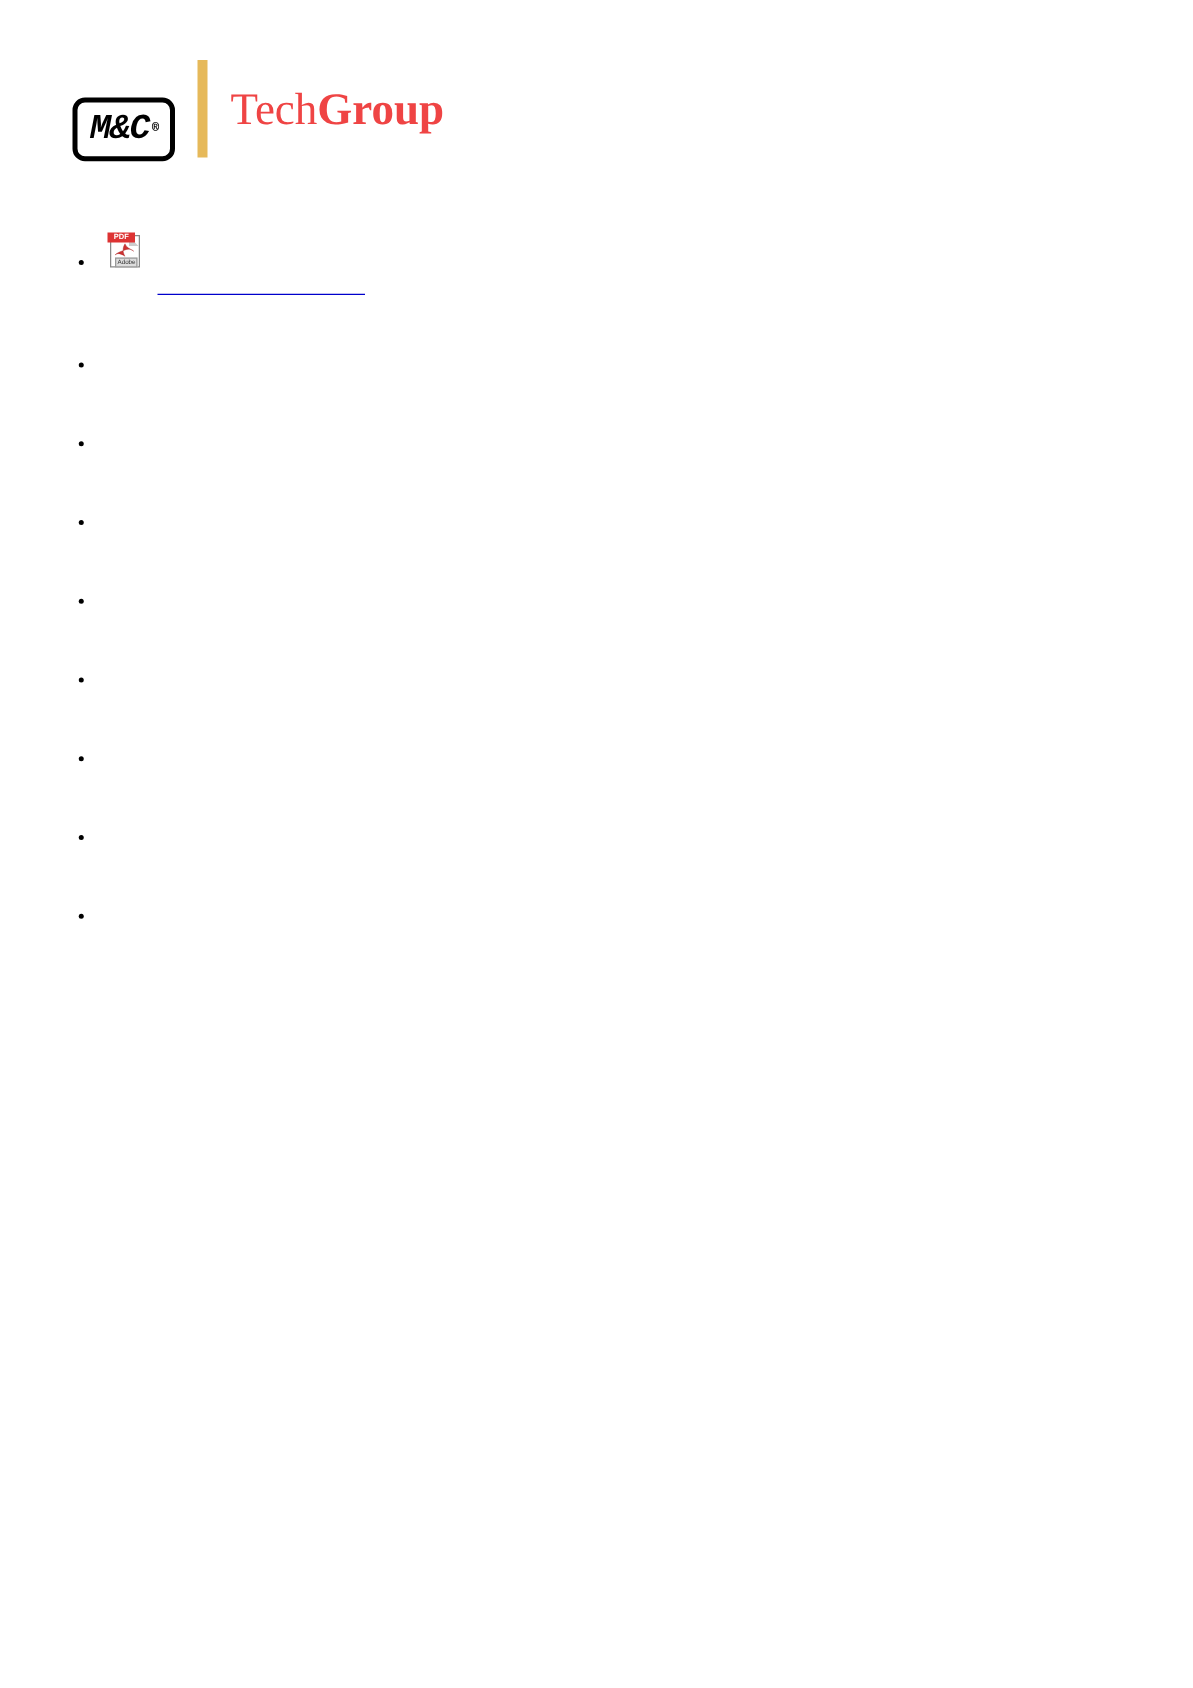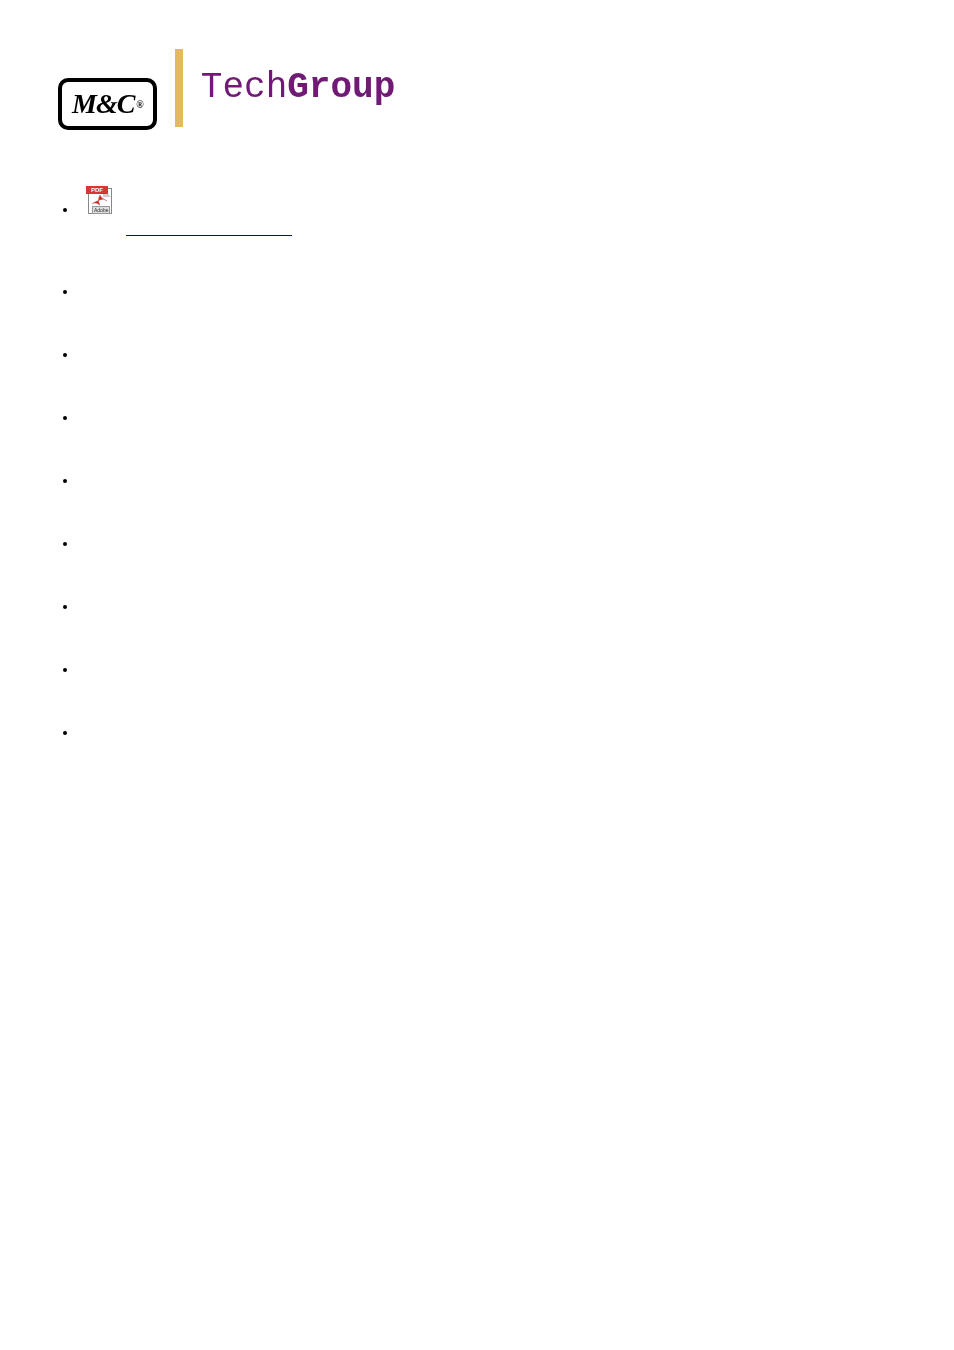--- a/index.html
+++ b/index.html
@@ -19,40 +19,40 @@
     }
     .mc-badge {
       border: 4px solid #000;
       border-radius: 10px;
       padding: 6px 10px;
       display: flex;
       align-items: center;
       font-weight: bold;
       font-style: italic;
       font-size: 28px;
-      font-family: Liberation Serif, serif;
+      font-family: Liberation Mono, monospace;
       letter-spacing: -1px;
       margin-top: 33px;
     }
     .mc-badge .reg {
       font-size: 10px;
       font-style: normal;
       margin-left: 2px;
       vertical-align: super;
     }
     .sep-bar {
       width: 8px;
       height: 78px;
       background: #e6b95a;
       margin: 0 18px;
     }
     .techgroup {
-      font-family: Liberation Mono, monospace;
+      font-family: Liberation Serif, serif;
       font-size: 36px;
-      color: #701a75;
+      color: #ef4444;
       font-weight: 300;
     }
     .techgroup .bold {
       font-weight: 600;
     }
     .list {
       position: absolute;
       top: 184px;
       left: 58px;
       list-style: disc;

